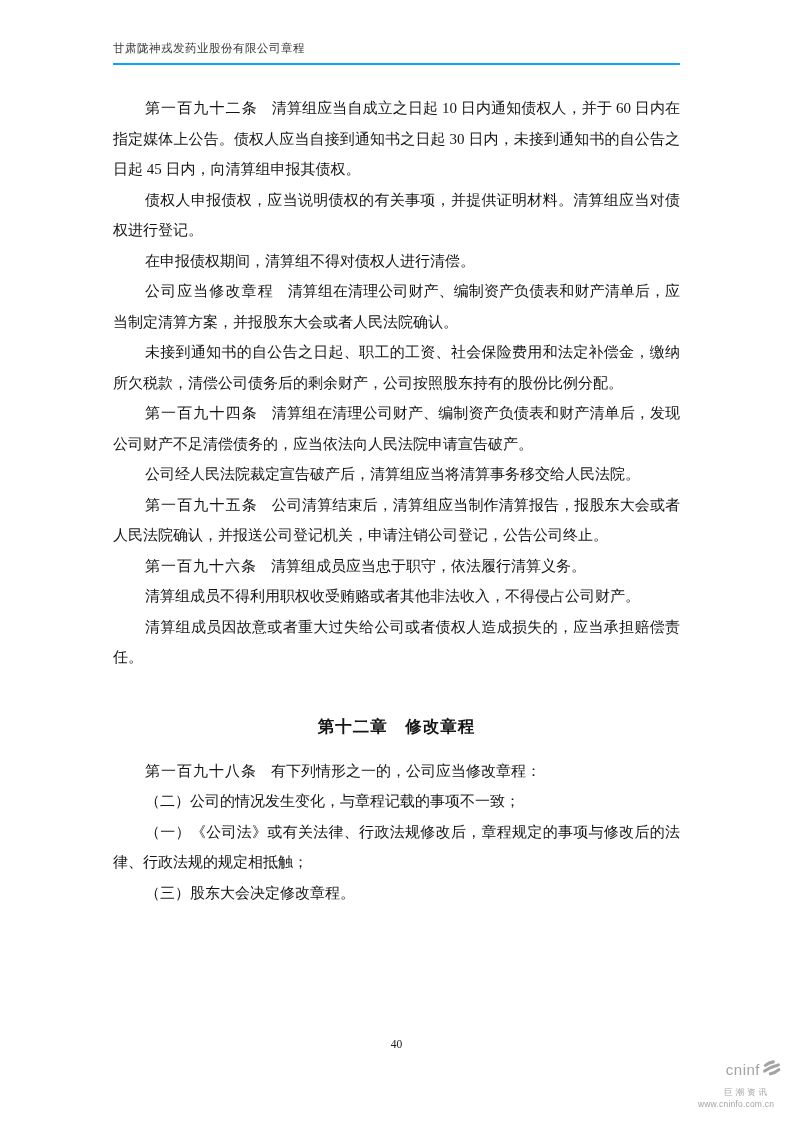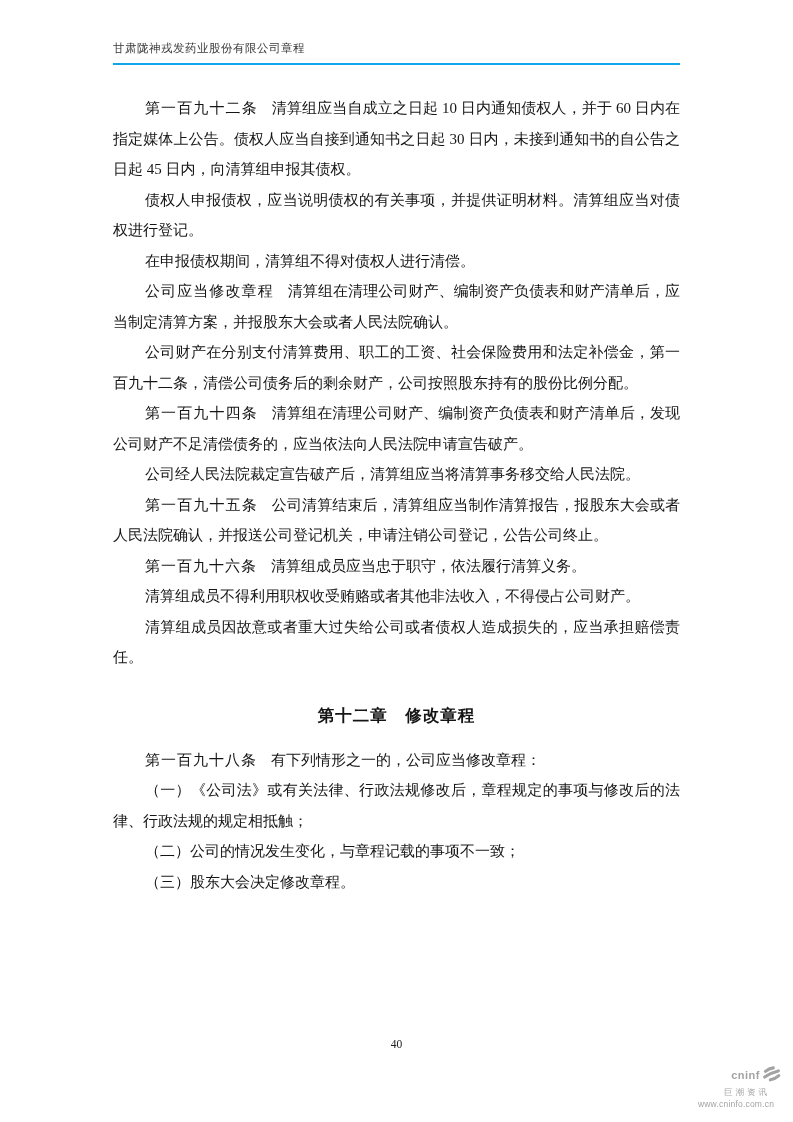--- a/index.html
+++ b/index.html
@@ -40,21 +40,21 @@
     letter-spacing: 1px;
   }
   .law-label:empty { margin-right: 0; }
   .chapter-heading {
     text-align: center;
     font-weight: bold;
     font-family: "Liberation Sans", "DejaVu Sans", sans-serif;
     font-size: 16.5px;
     line-height: 31px;
     letter-spacing: 1px;
-    margin: 27px 0 14px 0;
+    margin: 38px 0 14px 0;
     text-indent: 0;
   }
   
   .page-number {
     position: absolute; left: 0; right: 0; top: 1038px;
     text-align: center;
     font-size: 11.5px; color: #222222;
   }
   
   .cninfo-logo {
@@ -64,26 +64,26 @@
     font-family: "Liberation Sans", "DejaVu Sans", sans-serif;
     text-align: center;
     line-height: 1;
     user-select: none;
   }
   .cninfo-row1 {
     display: flex; align-items: center; justify-content: flex-end;
     gap: 1px; padding-right: 2px;
   }
   .cninfo-brand {
-    font-weight: bold; font-size: 11px; letter-spacing: 0.5px;
+    font-weight: normal; font-size: 15px; letter-spacing: 0.5px;
   }
   .cninfo-swirl-icon { display: inline-block; }
   .cninfo-brand-cn {
     font-size: 8.5px; letter-spacing: 3px;
-    margin-top: 2px; padding-right: 14px;
+    margin-top: 8px; padding-right: 14px;
     text-align: right;
   }
   .cninfo-url {
     font-size: 8.5px; letter-spacing: 0.2px;
     margin-top: 3px; text-align: center;
   }
 </style>
 </head>
 <body>
 
@@ -92,33 +92,33 @@
   <div class="header">
     <span class="header-title">甘肃陇神戎发药业股份有限公司章程</span>
   </div>
 
   <div class="content">
 
     <p class="para"><span class="law-label">第一百九十二条</span><span>清算组应当自成立之日起 10 日内通知债权人，并于 60 日内在指定媒体上公告。债权人应当自接到通知书之日起 30 日内，未接到通知书的自公告之日起 45 日内，向清算组申报其债权。</span></p>
     <p class="para"><span class="law-label"></span><span>债权人申报债权，应当说明债权的有关事项，并提供证明材料。清算组应当对债权进行登记。</span></p>
     <p class="para"><span class="law-label"></span><span>在申报债权期间，清算组不得对债权人进行清偿。</span></p>
     <p class="para"><span class="law-label">公司应当修改章程</span><span>清算组在清理公司财产、编制资产负债表和财产清单后，应当制定清算方案，并报股东大会或者人民法院确认。</span></p>
-    <p class="para"><span class="law-label"></span><span>公司财产在分别支付清算费用、职工的工资、社会保险费用和法定补偿金，第一百九十二条，清偿公司债务后的剩余财产，公司按照股东持有的股份比例分配。</span></p>
+    <p class="para"><span class="law-label"></span><span>未接到通知书的自公告之日起、职工的工资、社会保险费用和法定补偿金，缴纳所欠税款，清偿公司债务后的剩余财产，公司按照股东持有的股份比例分配。</span></p>
     <p class="para"><span class="law-label">第一百九十四条</span><span>清算组在清理公司财产、编制资产负债表和财产清单后，发现公司财产不足清偿债务的，应当依法向人民法院申请宣告破产。</span></p>
     <p class="para"><span class="law-label"></span><span>公司经人民法院裁定宣告破产后，清算组应当将清算事务移交给人民法院。</span></p>
     <p class="para"><span class="law-label">第一百九十五条</span><span>公司清算结束后，清算组应当制作清算报告，报股东大会或者人民法院确认，并报送公司登记机关，申请注销公司登记，公告公司终止。</span></p>
     <p class="para"><span class="law-label">第一百九十六条</span><span>清算组成员应当忠于职守，依法履行清算义务。</span></p>
     <p class="para"><span class="law-label"></span><span>清算组成员不得利用职权收受贿赂或者其他非法收入，不得侵占公司财产。</span></p>
     <p class="para"><span class="law-label"></span><span>清算组成员因故意或者重大过失给公司或者债权人造成损失的，应当承担赔偿责任。</span></p>
 
     <p class="para chapter-heading">第十二章　修改章程</p>
 
     <p class="para"><span class="law-label">第一百九十八条</span><span>有下列情形之一的，公司应当修改章程：</span></p>
+    <p class="para"><span class="law-label"></span><span>（二）公司的情况发生变化，与章程记载的事项不一致；</span></p>
     <p class="para"><span class="law-label"></span><span>（一）《公司法》或有关法律、行政法规修改后，章程规定的事项与修改后的法律、行政法规的规定相抵触；</span></p>
-    <p class="para"><span class="law-label"></span><span>（二）公司的情况发生变化，与章程记载的事项不一致；</span></p>
     <p class="para"><span class="law-label"></span><span>（三）股东大会决定修改章程。</span></p>
 
   </div>
 
   <div class="page-number">40</div>
 
   <div class="cninfo-logo">
     <div class="cninfo-row1">
       <span class="cninfo-brand">cninf</span>
       <span class="cninfo-swirl-icon">

